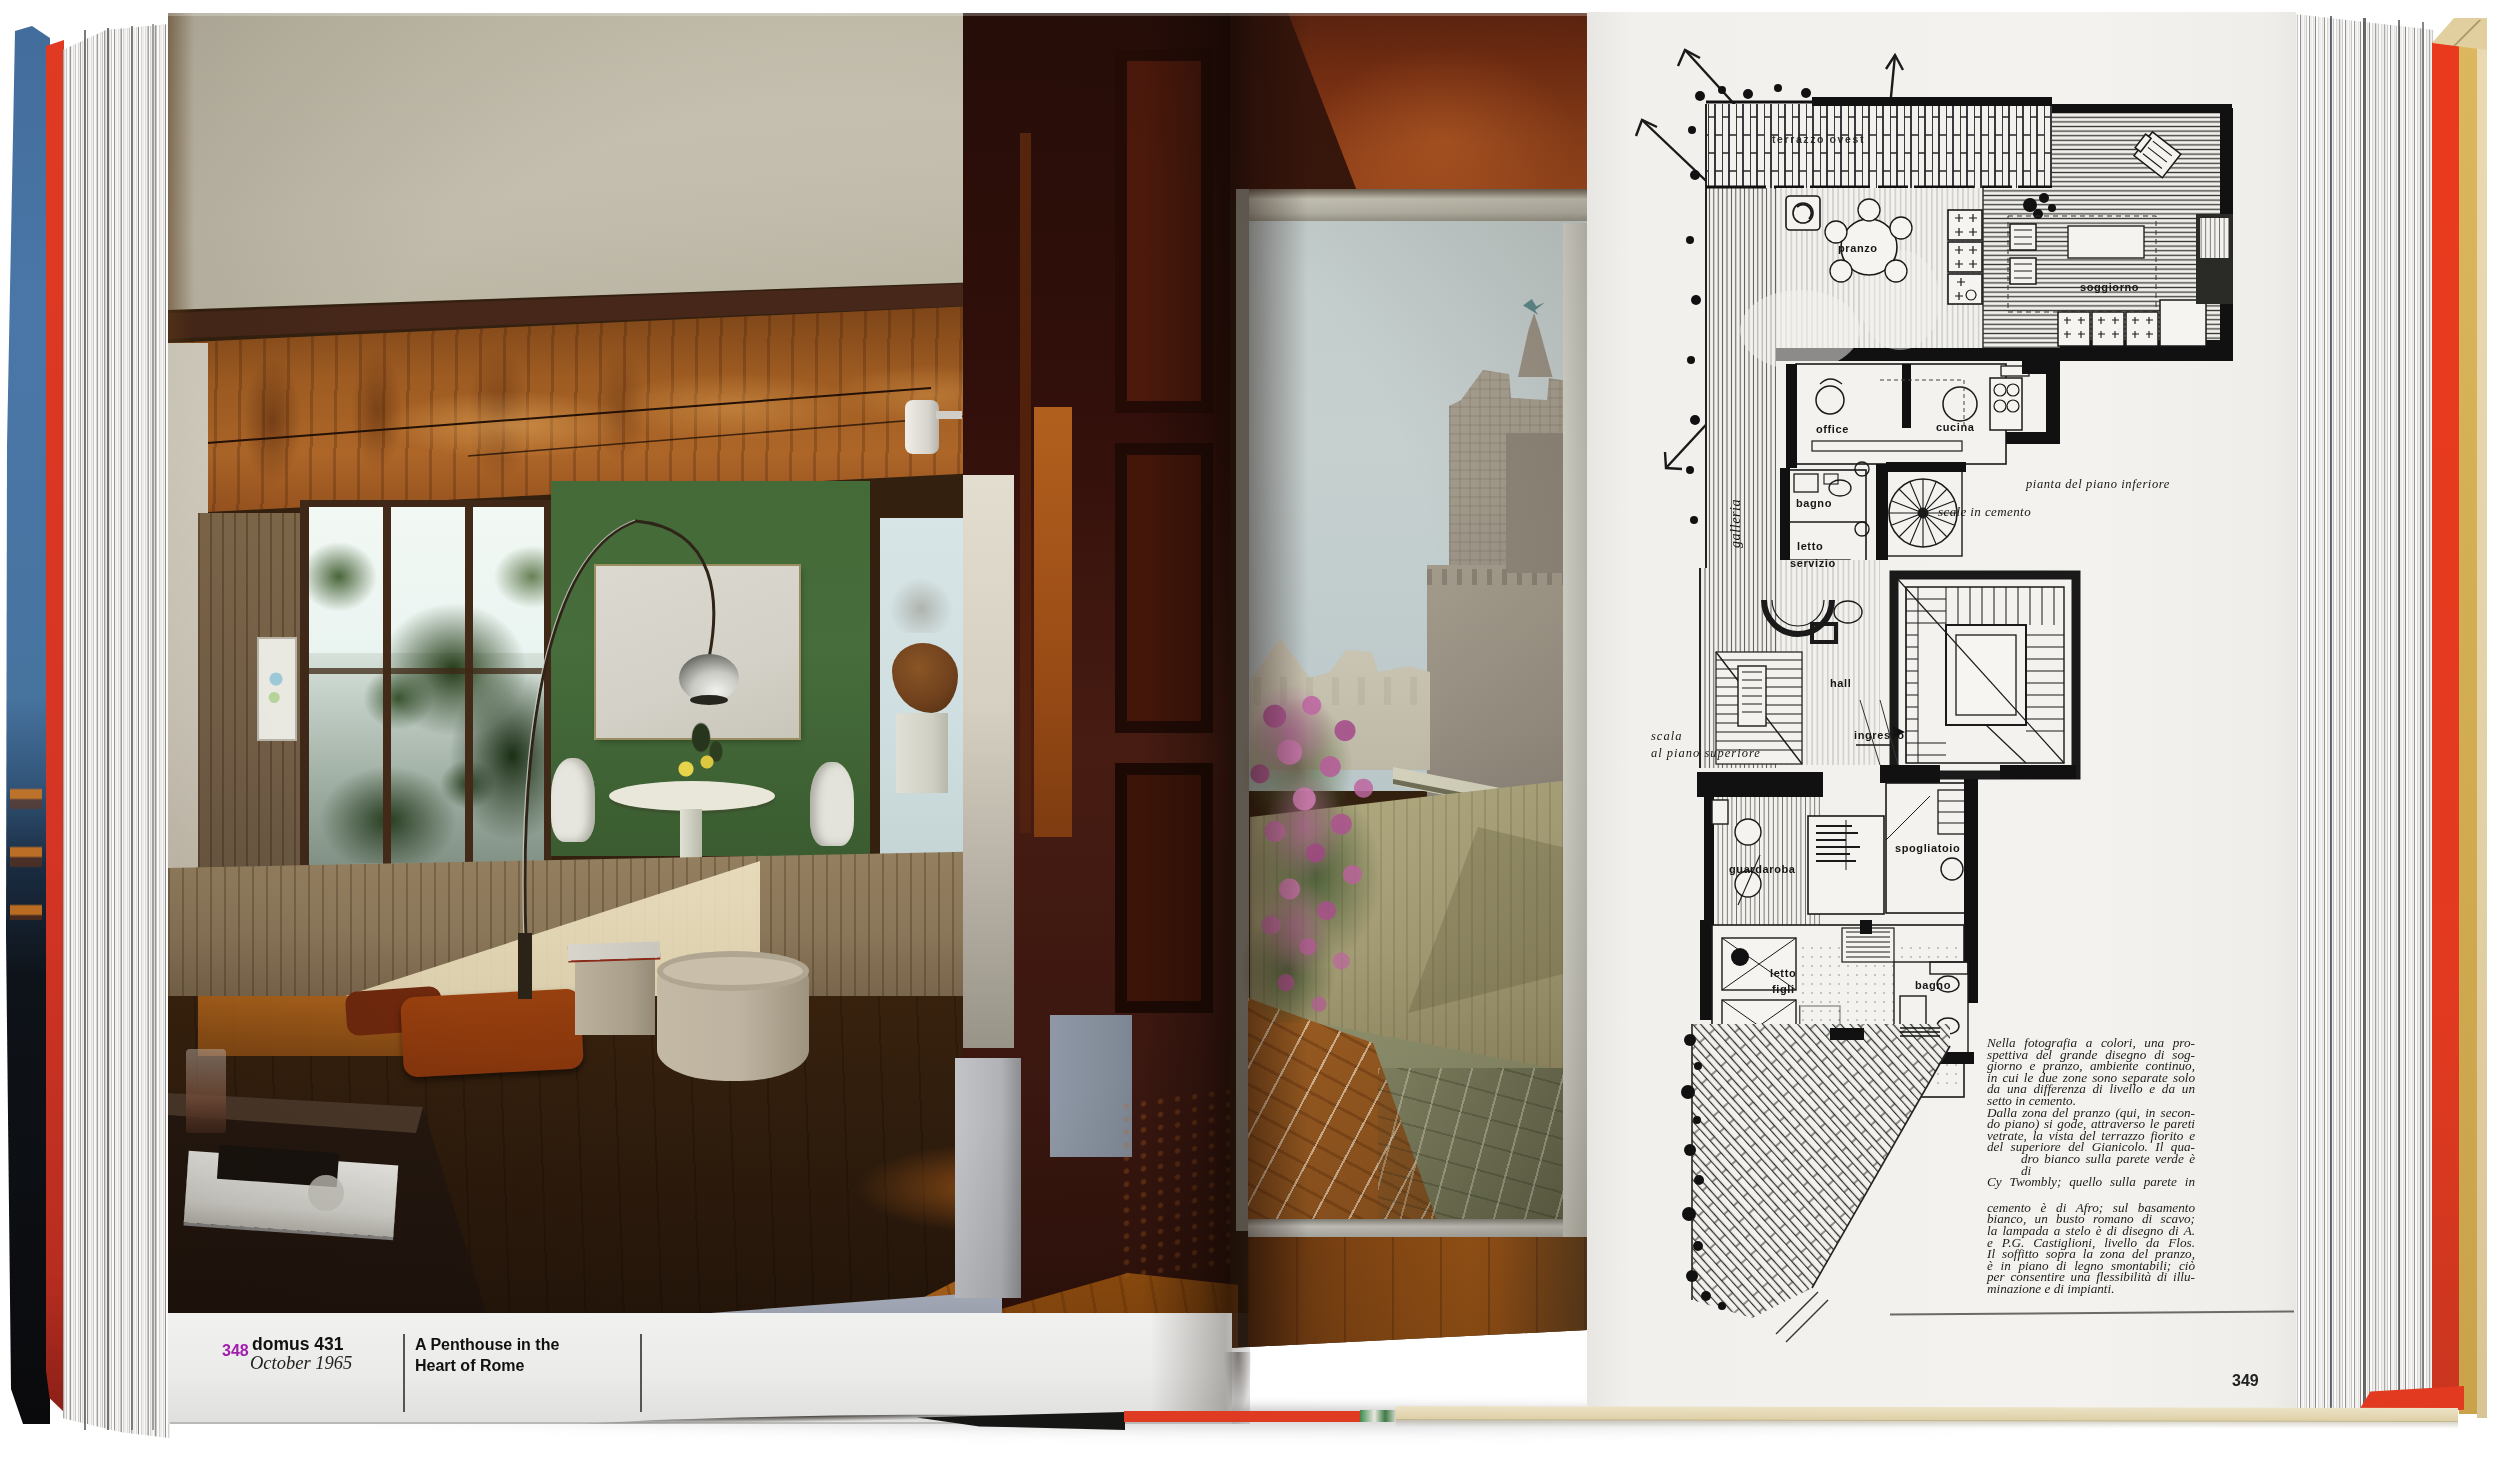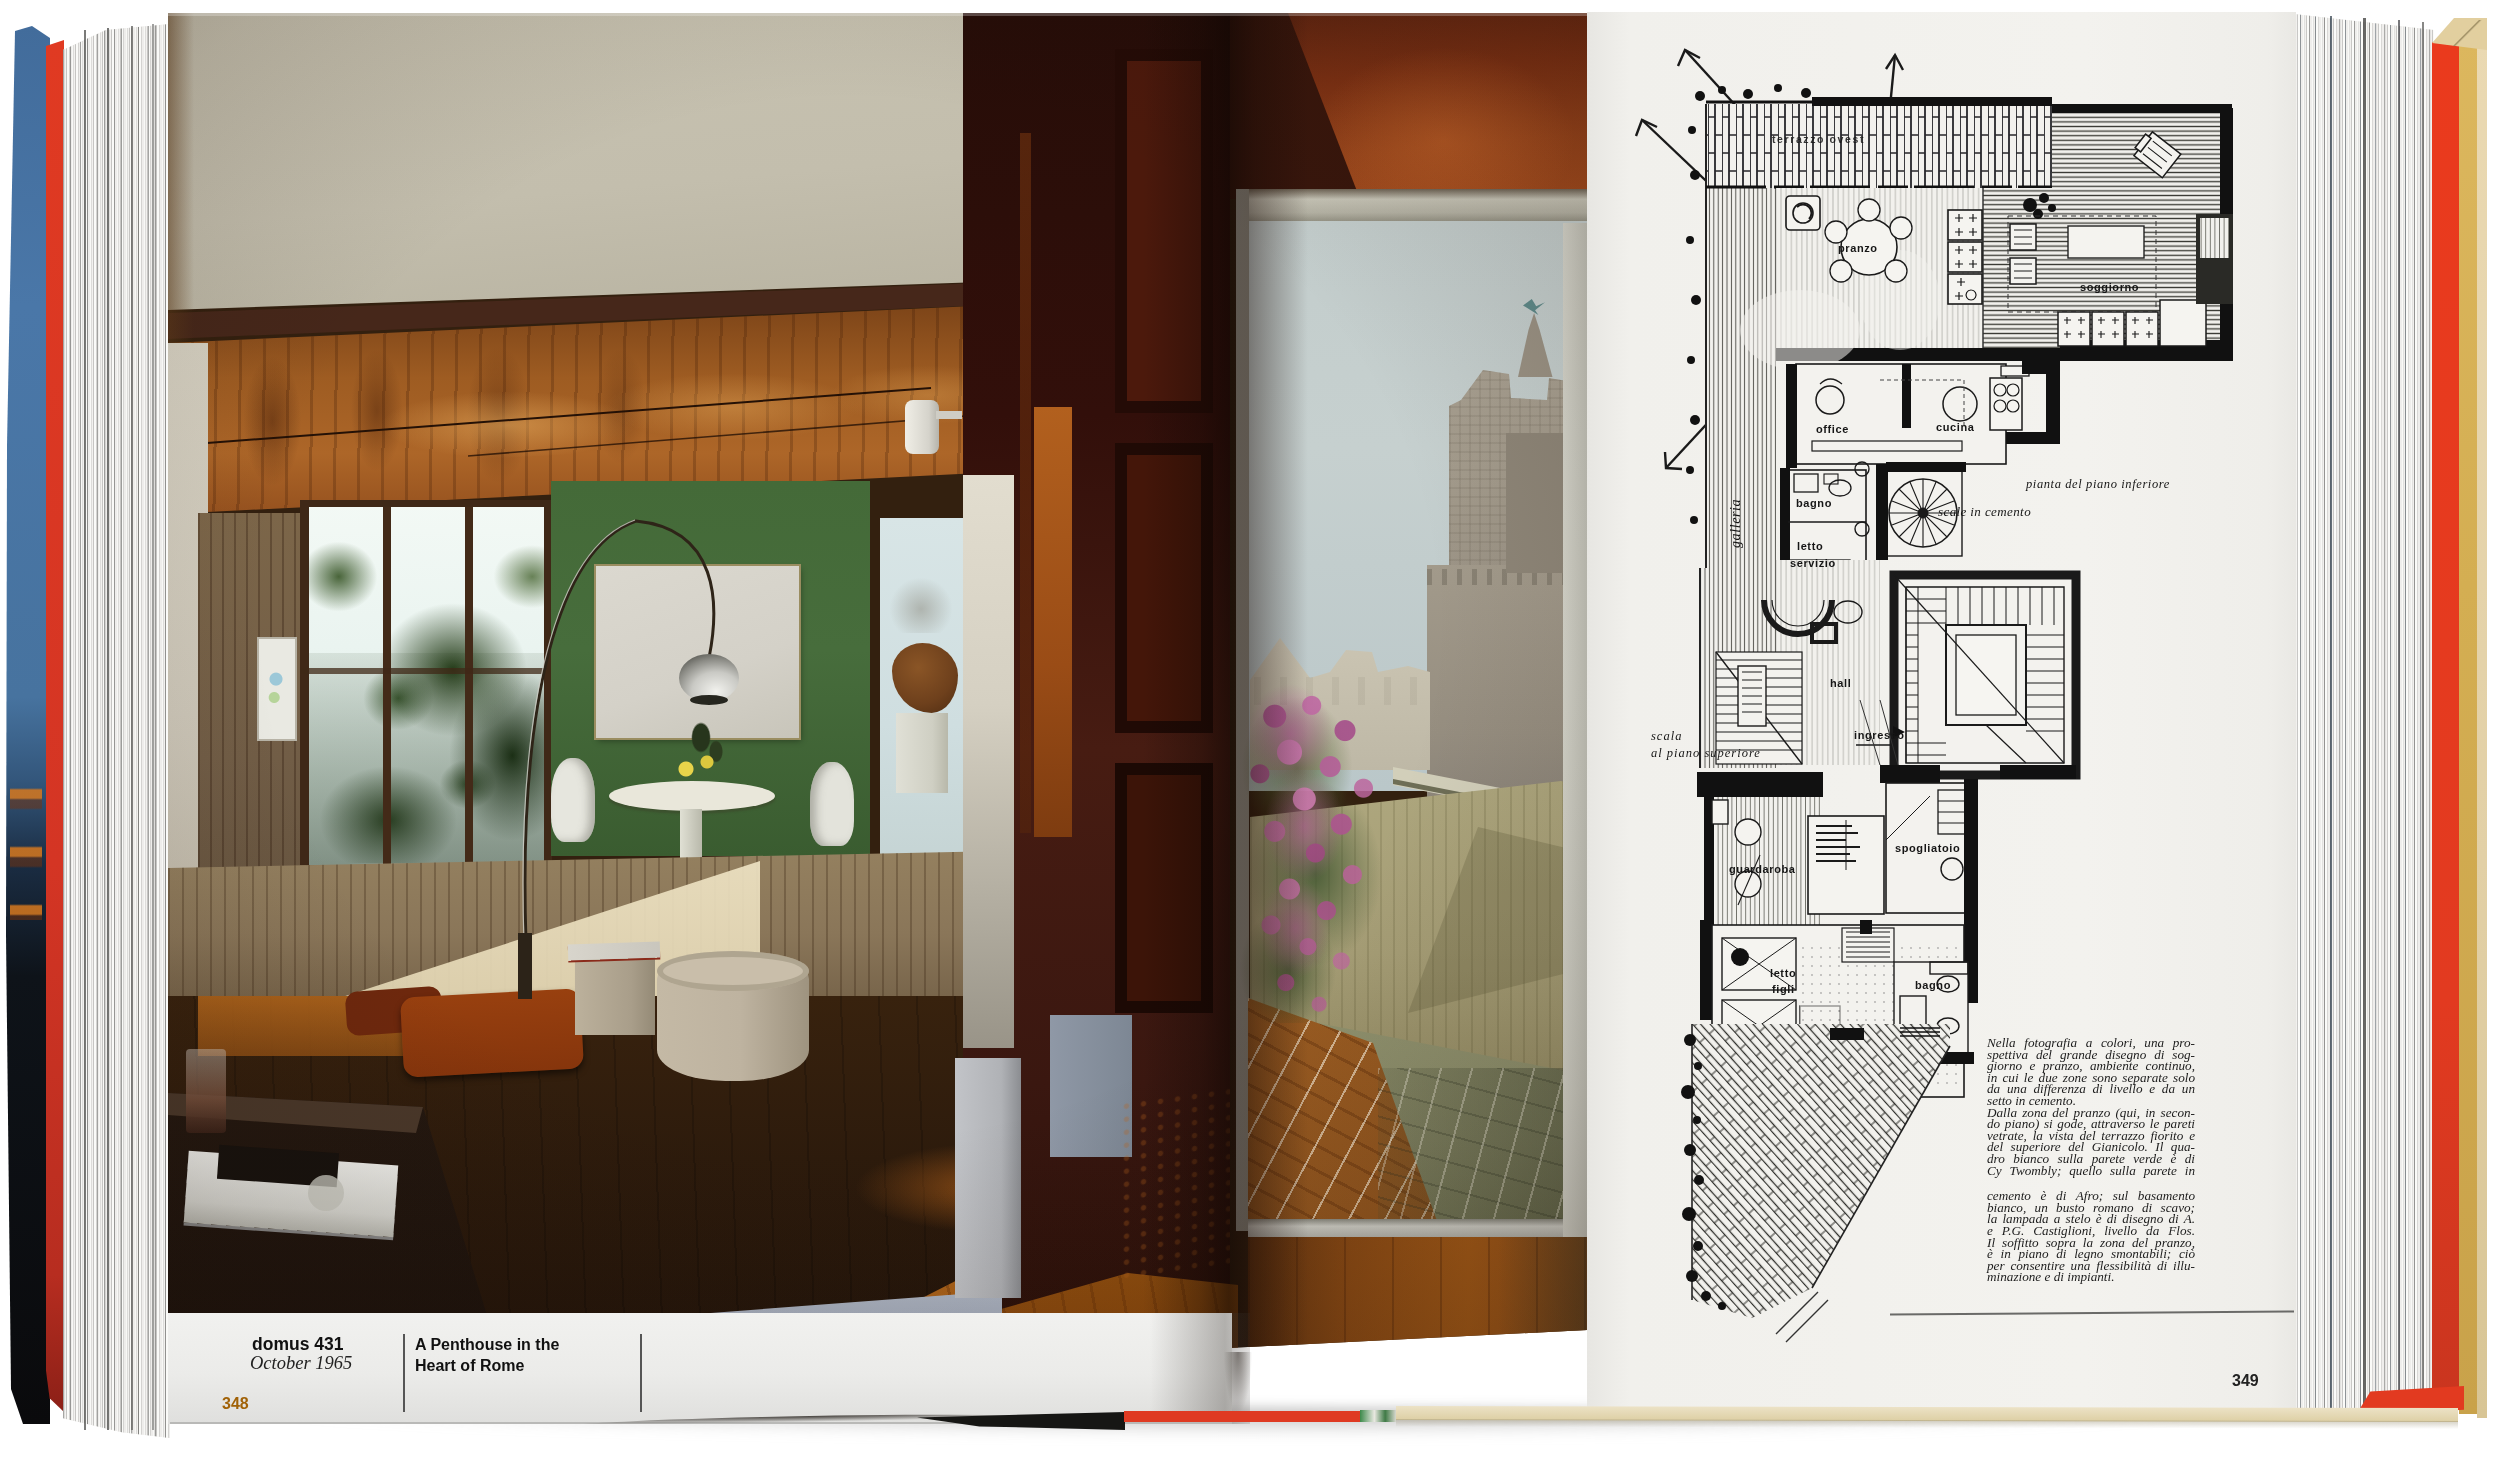--- a/index.html
+++ b/index.html
@@ -310,21 +310,21 @@
 <div class="abs" style="left:168px;top:1313px;width:1064px;height:111px;background:linear-gradient(180deg,#f1f1ef,#ebebe9 55%,#dfdfdd);"></div>
 
 <div class="abs" style="left:1150px;top:1313px;width:100px;height:111px;background:linear-gradient(90deg,rgba(60,55,50,0),rgba(60,55,50,.35) 75%,rgba(60,55,50,.15));"></div>
 
 <div class="abs" style="left:170px;top:1422px;width:1062px;height:2px;background:#b9b9b7;"></div>
 
 <div class="abs" style="left:560px;top:1416px;width:500px;height:14px;background:radial-gradient(ellipse 100% 60% at 50% 0%, rgba(30,25,20,.8), rgba(0,0,0,0) 70%);border-radius:50%;transform:rotate(-1deg);"></div>
 
 <div class="abs" style="left:252px;top:1334px;width:160px;font-weight:bold;font-size:17.5px;color:#111;">domus 431</div>
 <div class="abs" style="left:250px;top:1353px;width:220px;font-family:'Liberation Serif',serif;font-style:italic;font-size:18.5px;color:#222;">October 1965</div>
-<div class="abs" style="left:222px;top:1395px;width:80px;font-weight:bold;font-size:16px;color:#a16207;">348</div>
+<div class="abs" style="left:222px;top:1342px;width:80px;font-weight:bold;font-size:16px;color:#a21caf;">348</div>
 
 <div class="abs" style="left:403px;top:1334px;width:1.5px;height:78px;background:#555;"></div>
 
 <div class="abs" style="left:415px;top:1335px;width:220px;font-weight:bold;font-size:16px;line-height:20.5px;color:#111;">A Penthouse in the<br>Heart of Rome</div>
 
 <div class="abs" style="left:640px;top:1334px;width:1.5px;height:78px;background:#555;"></div>
 
 
 <div class="abs" style="left:1587px;top:12px;width:709px;height:1400px;background:linear-gradient(90deg,#e7e6e2,#f1f0ec 6%,#f3f2ee 70%,#efeeea 96%,#e9e8e4);"></div>
 
@@ -692,21 +692,21 @@
 <div style="text-align:justify;text-align-last:justify;">Nella fotografia a colori, una pro-</div>
 <div style="text-align:justify;text-align-last:justify;">spettiva del grande disegno di sog-</div>
 <div style="text-align:justify;text-align-last:justify;">giorno e pranzo, ambiente continuo,</div>
 <div style="text-align:justify;text-align-last:justify;">in cui le due zone sono separate solo</div>
 <div style="text-align:justify;text-align-last:justify;">da una differenza di livello e da un</div>
 <div>setto in cemento.</div>
 <div style="text-align:justify;text-align-last:justify;">Dalla zona del pranzo (qui, in secon-</div>
 <div style="text-align:justify;text-align-last:justify;">do piano) si gode, attraverso le pareti</div>
 <div style="text-align:justify;text-align-last:justify;">vetrate, la vista del terrazzo fiorito e</div>
 <div style="text-align:justify;text-align-last:justify;">del superiore del Gianicolo. Il qua-</div>
-<div style="text-align:justify;text-align-last:justify;">dro bianco sulla parete verde è di</div>
+<div style="text-align:justify;text-align-last:justify;margin-left:34px;">dro bianco sulla parete verde è di</div>
 <div style="text-align:justify;text-align-last:justify;">Cy Twombly; quello sulla parete in</div>
 <div style="text-align:justify;text-align-last:justify;margin-top:14px;">cemento è di Afro; sul basamento</div>
 <div style="text-align:justify;text-align-last:justify;">bianco, un busto romano di scavo;</div>
 <div style="text-align:justify;text-align-last:justify;">la lampada a stelo è di disegno di A.</div>
 <div style="text-align:justify;text-align-last:justify;">e P.G. Castiglioni, livello da Flos.</div>
 <div style="text-align:justify;text-align-last:justify;">Il soffitto sopra la zona del pranzo,</div>
 <div style="text-align:justify;text-align-last:justify;">è in piano di legno smontabili; ciò</div>
 <div style="text-align:justify;text-align-last:justify;">per consentire una flessibilità di illu-</div>
 <div>minazione e di impianti.</div>
 </div>

